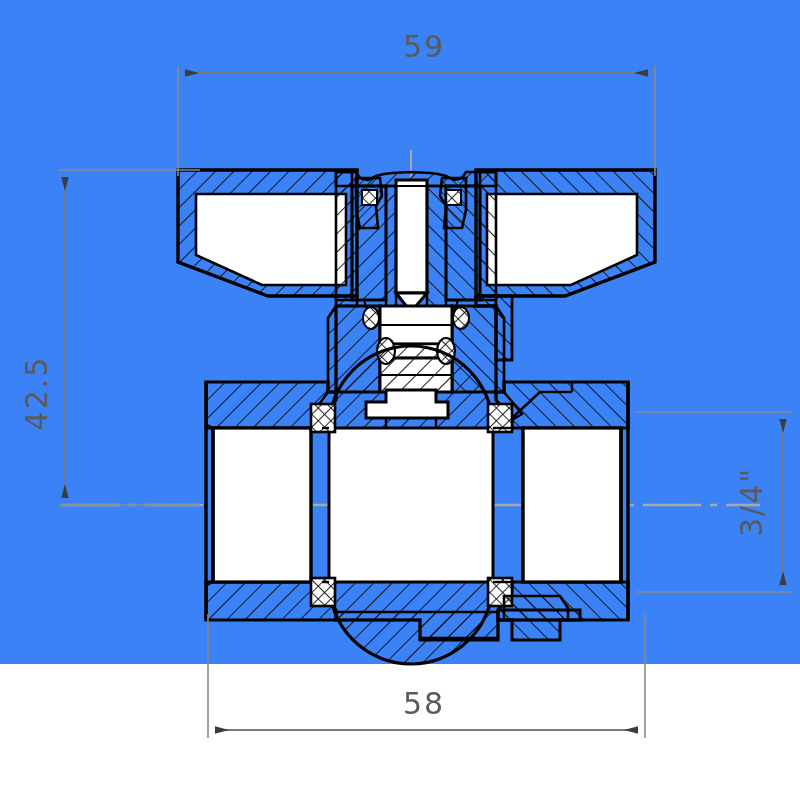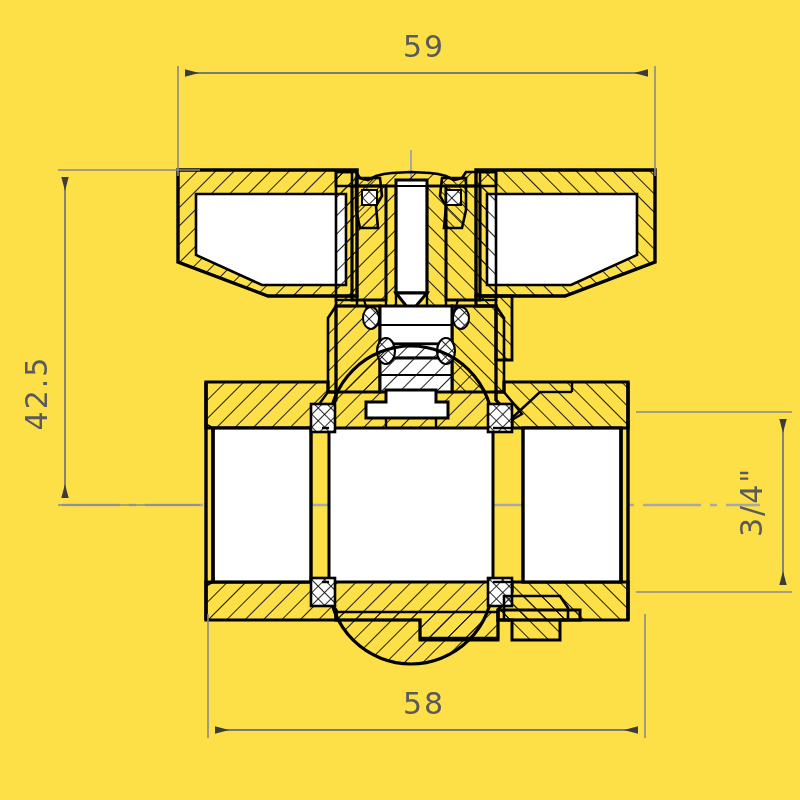--- a/index.html
+++ b/index.html
@@ -9,22 +9,22 @@
   }
   body {
     width: 800px;
     height: 800px;
     font-family: "Liberation Sans", sans-serif;
     overflow: hidden;
   }
   #drawing-root {
     position: relative;
     width: 800px;
-    height: 800px;
-    background: #fde047;
+    height: 664px;
+    background: #3b82f6;
   }
   svg.cad {
     position: absolute;
     left: 0;
     top: 0;
     width: 800px;
     height: 800px;
     display: block;
   }
   .dim-text {

